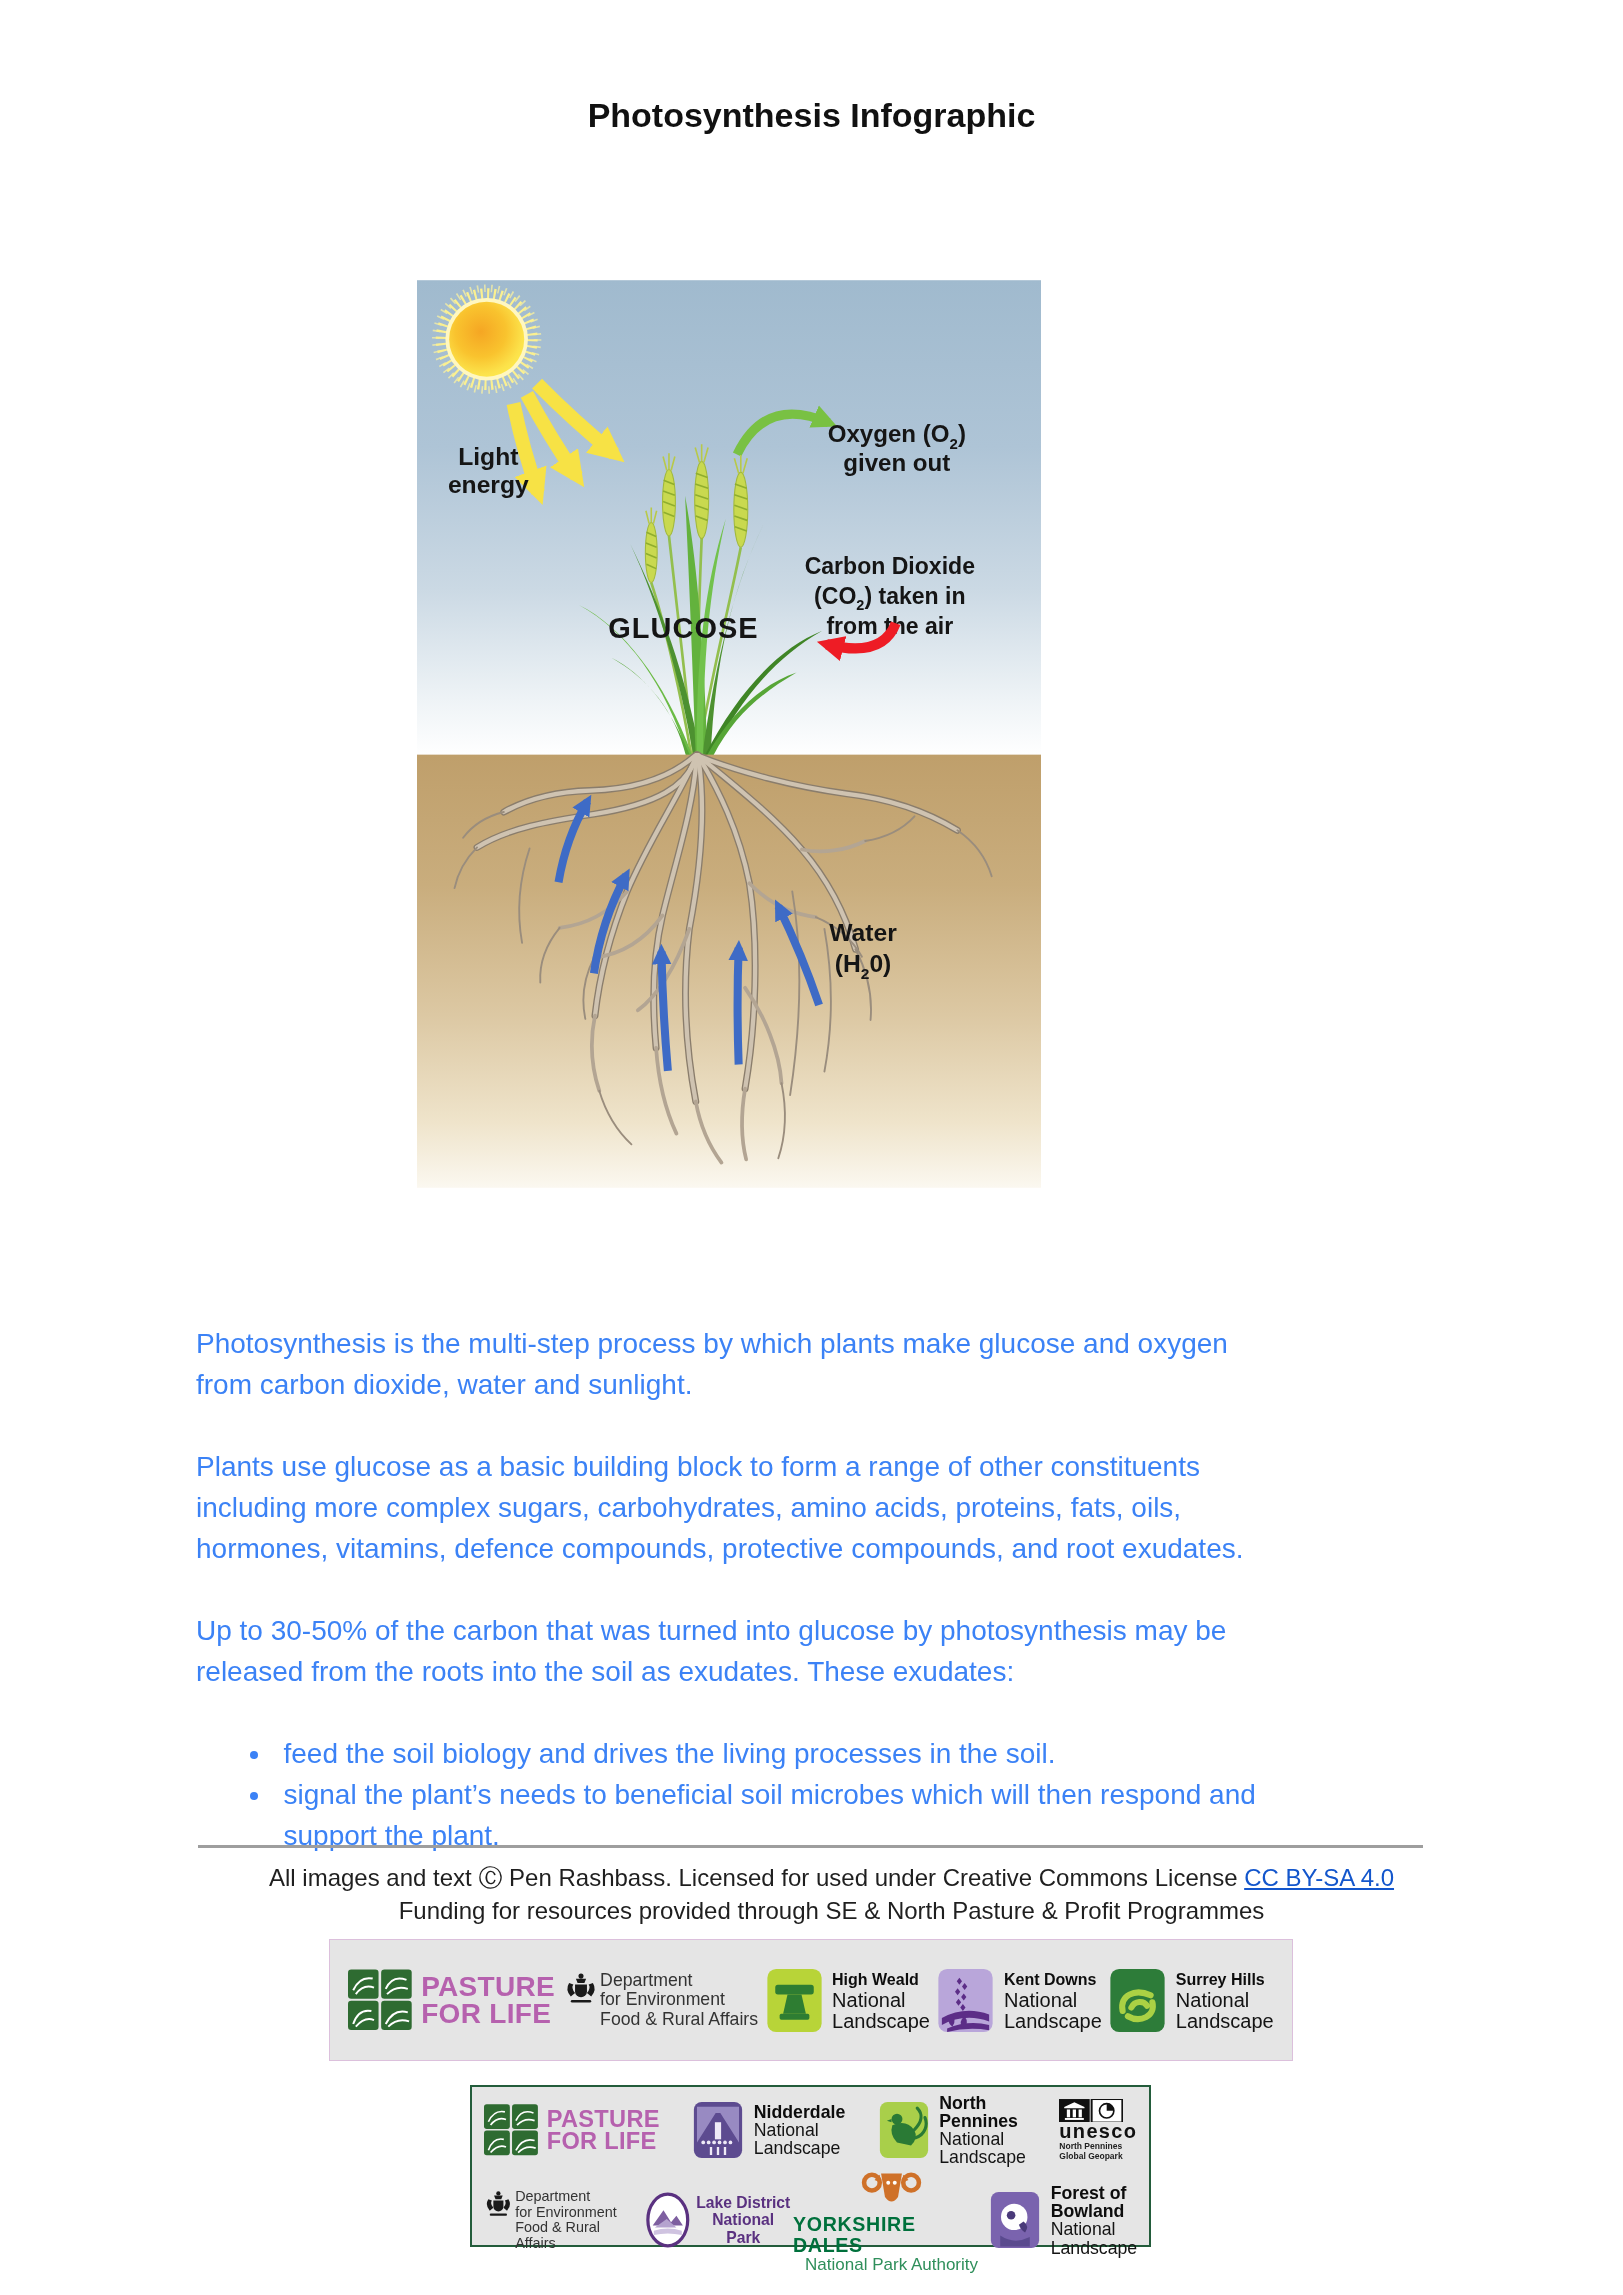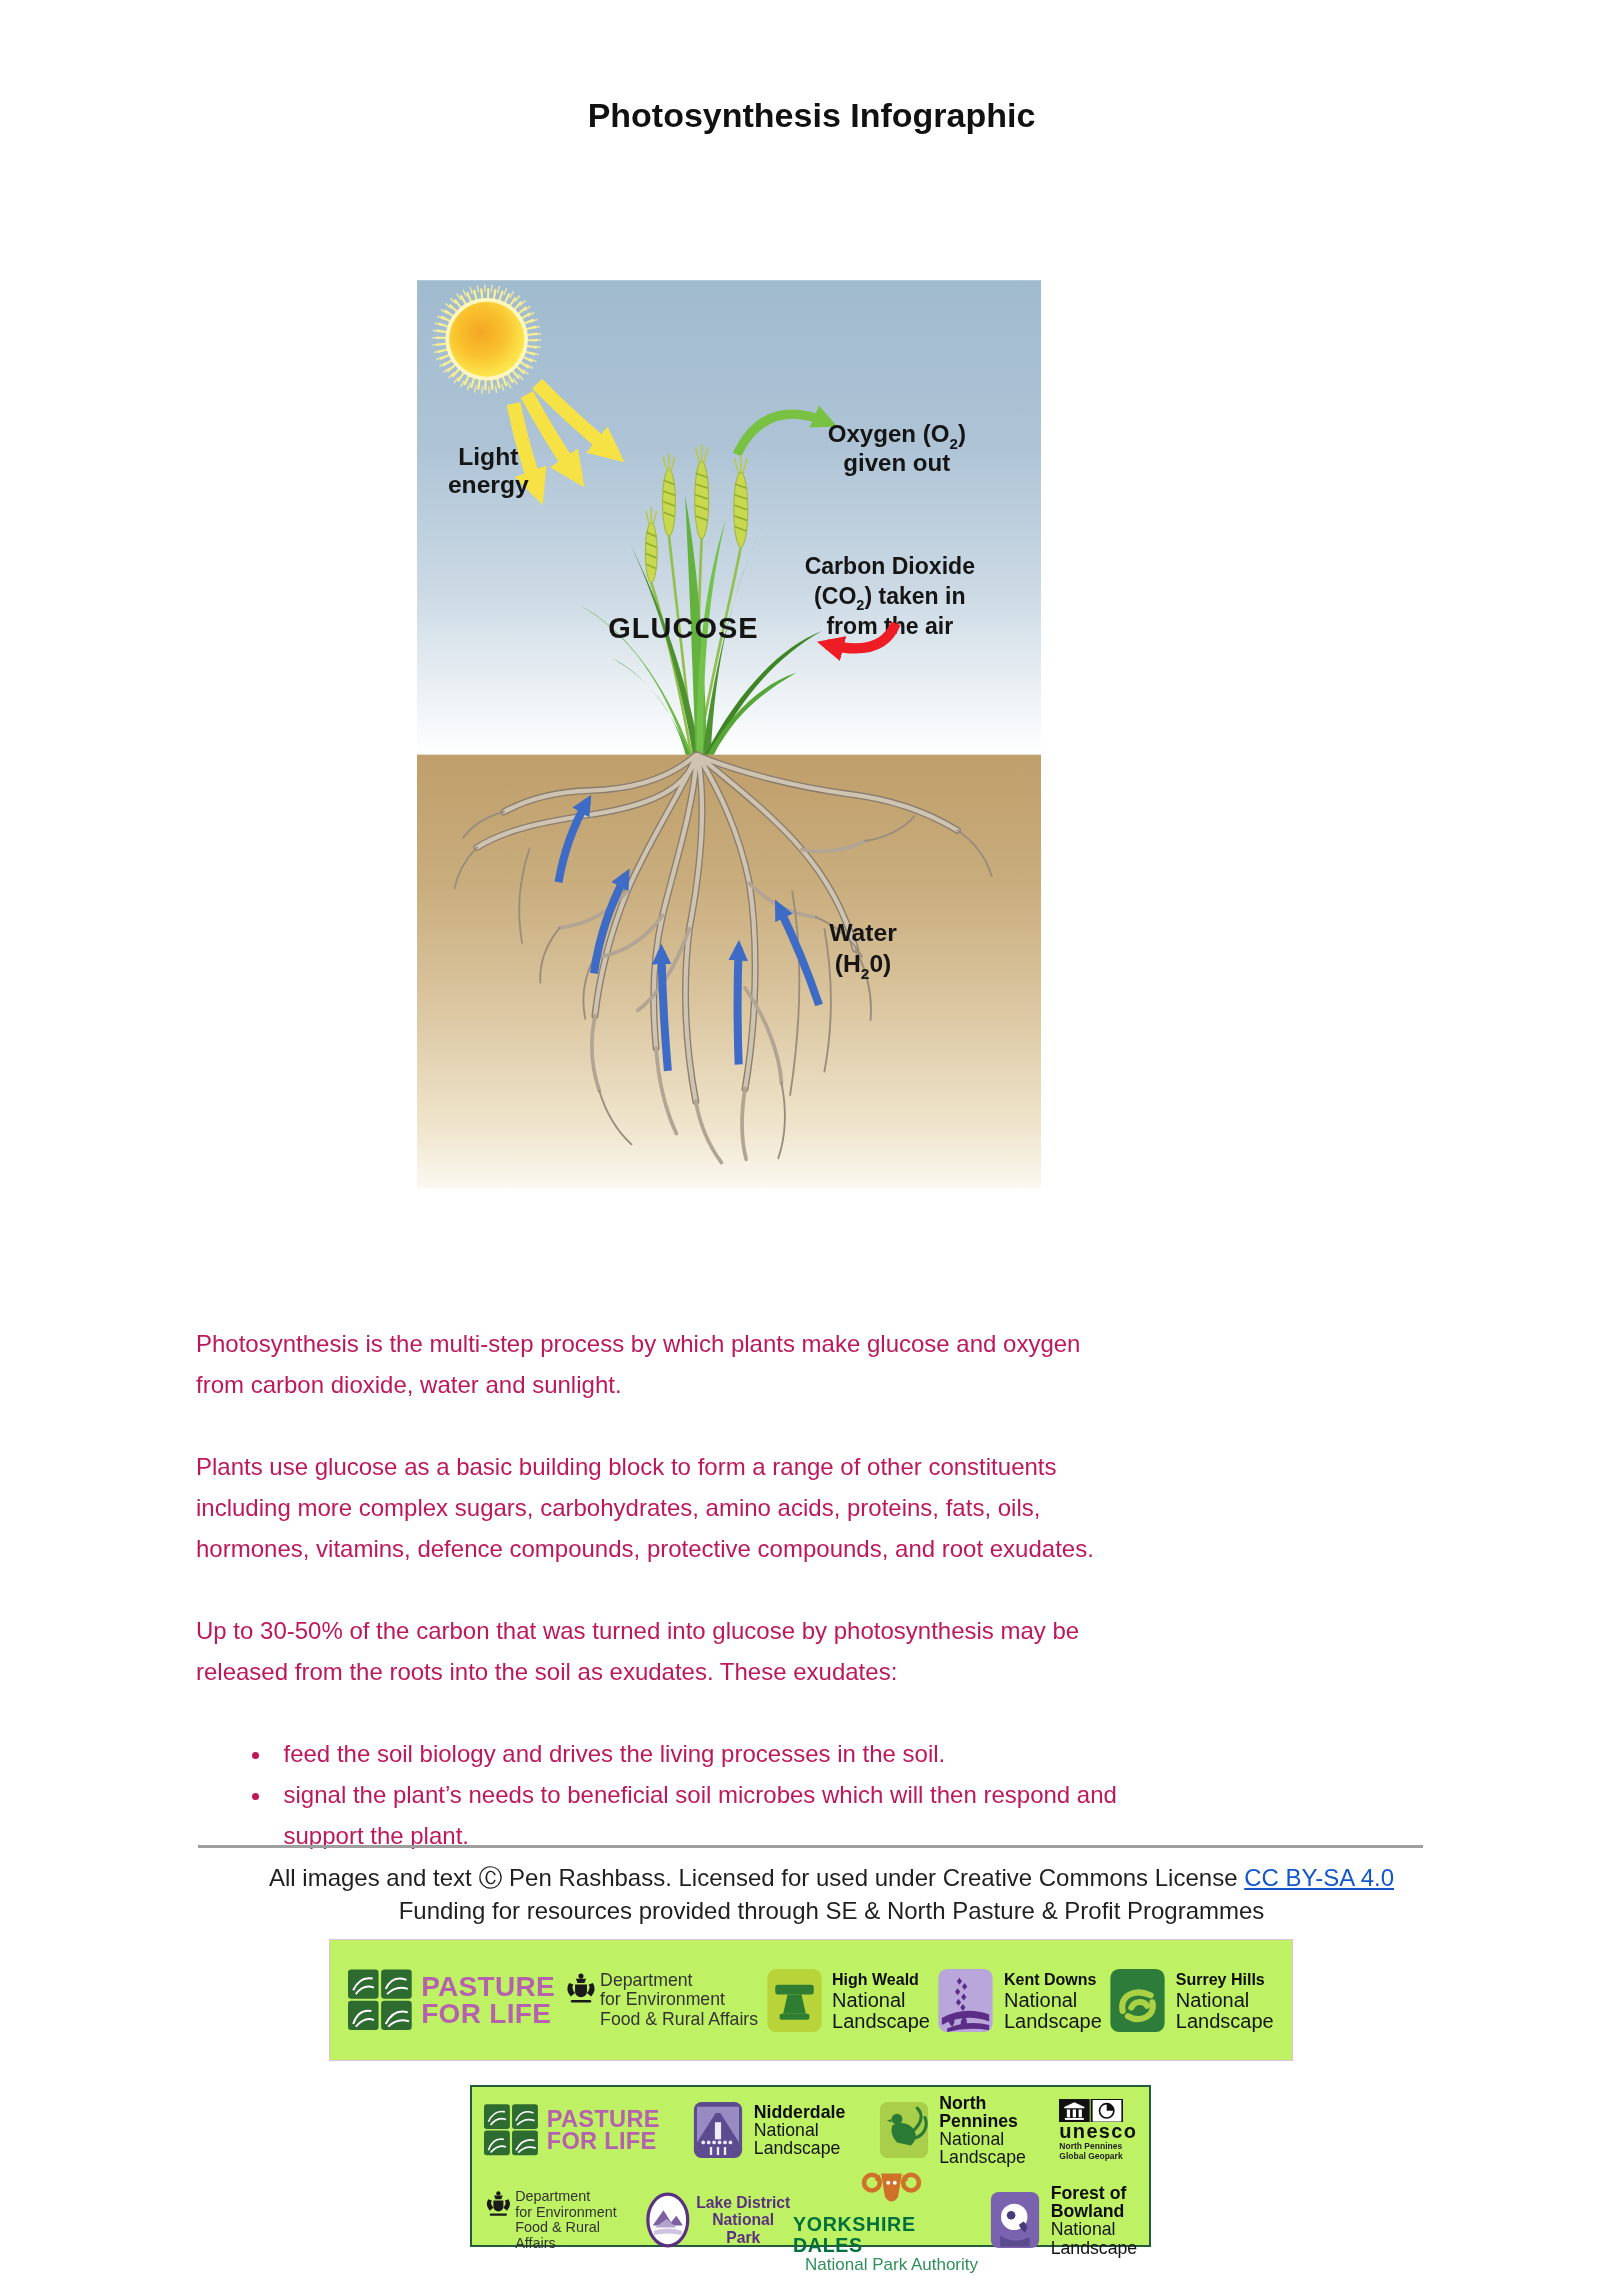--- a/index.html
+++ b/index.html
@@ -7,32 +7,32 @@
         font-family:"Liberation Sans",sans-serif;color:#1b1b1b;}
   
   .title{position:absolute;top:96px;left:0;right:0;margin:0;text-align:center;
          font-size:34px;font-weight:bold;color:#111;}
   
   .figure{position:absolute;left:417px;top:180px;width:624px;height:1108px;}
   .figure svg{display:block;width:100%;height:100%;}
   .iglabel{font-family:"Liberation Sans",sans-serif;font-weight:bold;fill:#151515;}
   
   .content{position:absolute;left:196px;top:1323px;width:1230px;
-           font-size:24px;line-height:41px;color:#be185d;}
+           font-size:28px;line-height:41px;color:#3b82f6;}
   .content p{margin:0 0 41px 0;white-space:pre-line;}
   .content ul{margin:11.8px 0 0 0;padding-left:77px;}
   .content li{padding-left:10.5px;white-space:pre-line;}
   
   .divider{position:absolute;left:198px;top:1845px;width:1225px;height:0;
            border:none;border-top:3.9px solid #9e9e9e;margin:0;}
   .footer{position:absolute;left:0;top:1861px;width:100%;text-align:center;
           font-size:24px;line-height:33px;color:#1f1f1f;padding-left:20px;}
   .footer .license{color:#1356cc;text-decoration:underline;cursor:pointer;}
   
-  .logo-box{position:absolute;background:#bef264;box-sizing:border-box;}
+  .logo-box{position:absolute;background:#e5e5e5;box-sizing:border-box;}
   .box1{left:329px;top:1939px;width:964px;height:122px;border:1.3px solid #dcc0dc;
         display:flex;align-items:center;justify-content:space-between;padding:0 18.3px;}
   .box2{left:470px;top:2085px;width:681px;height:162px;border:2.6px solid #235c3b;
         display:flex;flex-direction:column;justify-content:space-around;padding:6.5px 11.8px;}
   .box2 .row{display:flex;align-items:center;justify-content:space-between;}
   
   .pfl{display:flex;align-items:center;gap:7.9px;}
   .pfl-text{font-weight:800;font-size:28px;line-height:27px;color:#b661ae;
             white-space:pre-line;letter-spacing:0.3px;}
   .pfl.small .pfl-text{font-size:23.6px;line-height:22px;}

